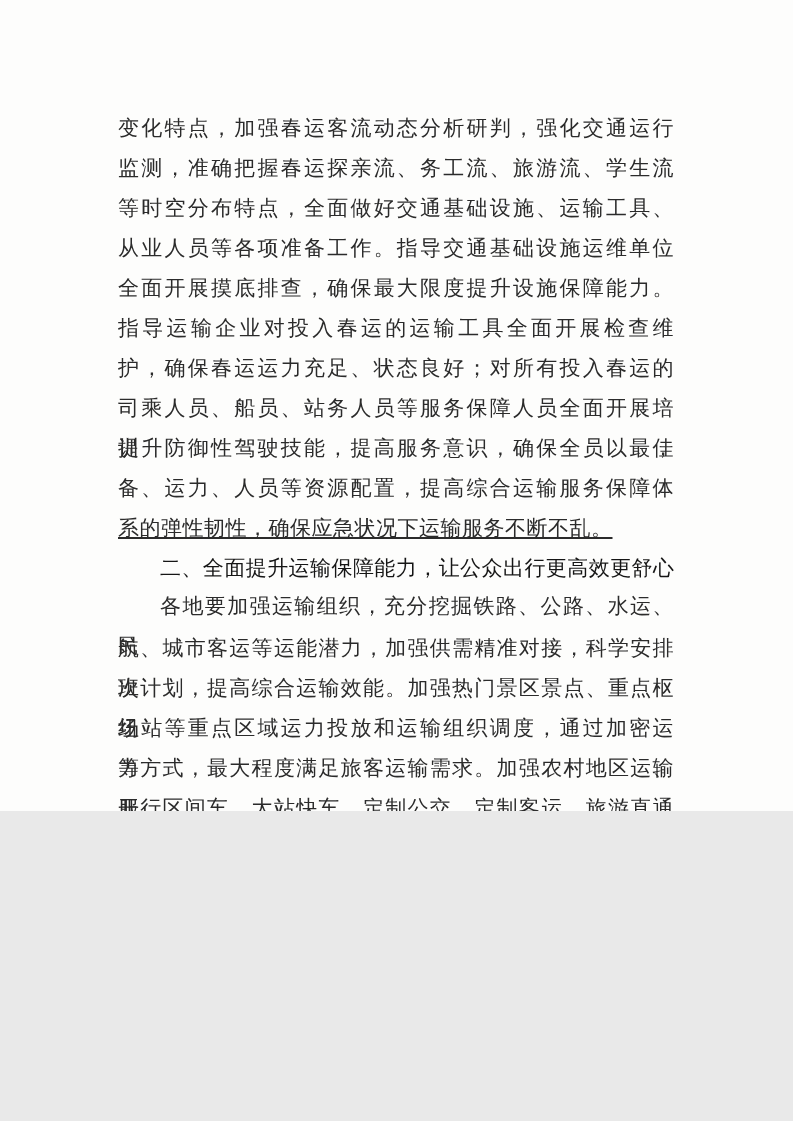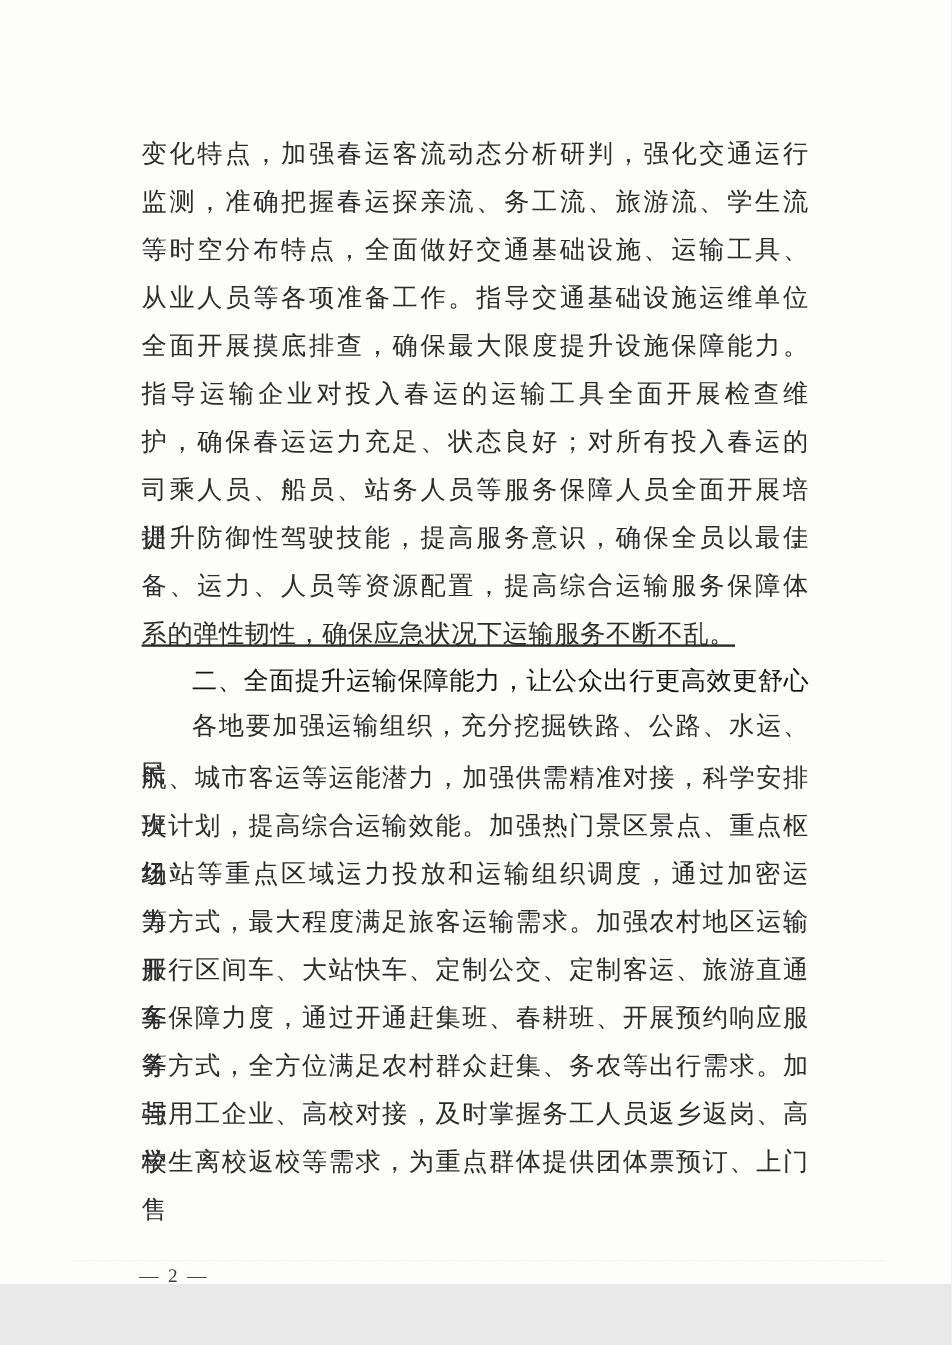--- a/index.html
+++ b/index.html
@@ -3,21 +3,21 @@
 <meta charset="utf-8">
 <style>
   html, body {
     margin: 0;
     padding: 0;
     background: #e9e9e9;
   }
   .page {
     position: relative;
     width: 793px;
-    height: 1070px;
+    height: 811px;
     margin: 0 auto;
     background: #fdfdfc;
     overflow: hidden;
     font-family: "Liberation Serif", "DejaVu Serif", serif;
     color: #222;
   }
   .doc-text {
     position: absolute;
     left: 118px;
     top: 108px;

